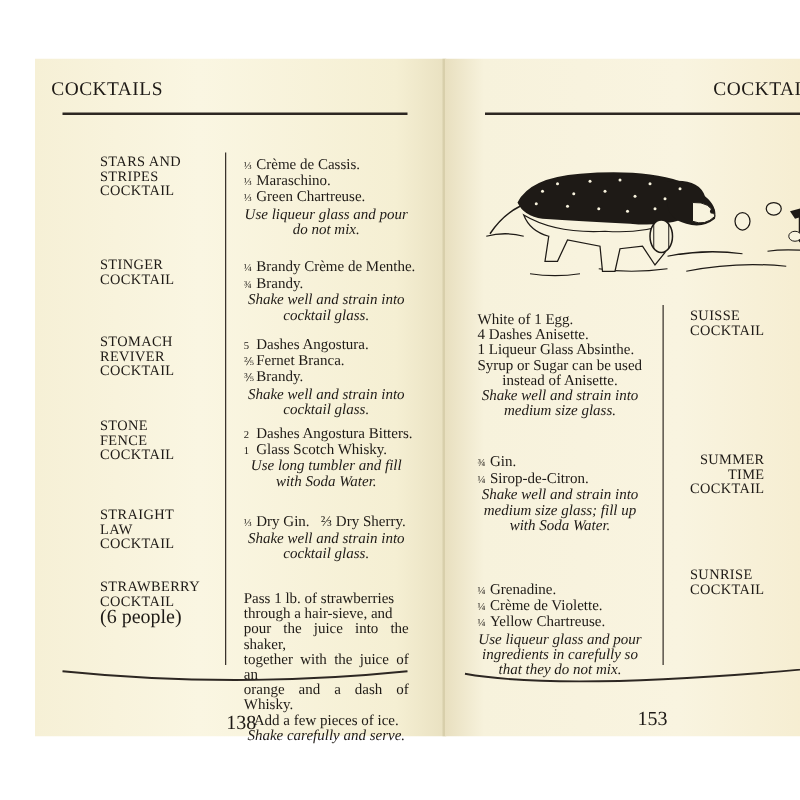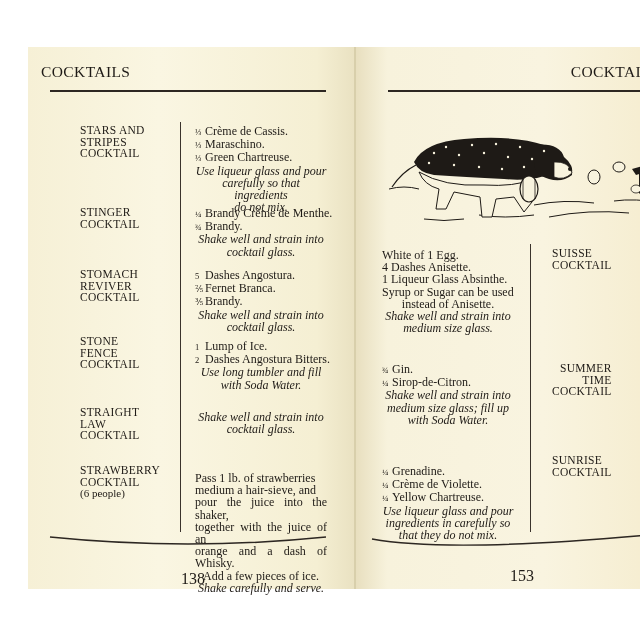--- a/index.html
+++ b/index.html
@@ -20,21 +20,21 @@
   .page.right .running-head { right:8px; }
   .head-rule { position:absolute; top:43px; height:1.5px; background:#2d2722; }
   .page.left .head-rule { left:22px; width:276px; }
   .page.right .head-rule { left:32px; width:276px; }
 
   .vrule { position:absolute; width:1px; background:#3a332c; }
   .page.left .vrule { left:152px; top:75px; height:410px; }
   .page.right .vrule { left:174px; top:197px; height:288px; }
 
   .name { position:absolute; font-size:11.5px; line-height:11.5px; letter-spacing:0.3px; text-transform:uppercase; }
-  .name .sub { text-transform:none; letter-spacing:0; font-size:11px; }
+  .name .sub { text-transform:none; letter-spacing:0; font-size:16px; }
   .recipe { position:absolute; font-size:12px; line-height:12.2px; }
   .recipe .ing { white-space:nowrap; }
   .recipe .ing .q { display:inline-block; width:10px; font-size:8.5px; text-align:left; }
   .recipe .note { font-style:italic; text-align:center; }
   .recipe .prose { text-align:justify; }
 
   .foot-rule { position:absolute; top:488px; height:14px; }
   .pageno { position:absolute; top:523px; font-size:16px; }
   .illustration { position:absolute; left:28px; top:70px; width:290px; height:112px; }
 </style>
@@ -52,21 +52,20 @@
       <div>STARS AND</div>
       <div>STRIPES</div>
       <div>COCKTAIL</div>
     </div>
     <div class="recipe" style="left:167px;top:78px;width:132px;">
       <div class="ing"><span class="q">⅓</span><span>Crème de Cassis.</span></div>
       <div class="ing"><span class="q">⅓</span><span>Maraschino.</span></div>
       <div class="ing"><span class="q">⅓</span><span>Green Chartreuse.</span></div>
       <div class="note">
         <div>Use liqueur glass and pour</div>
-        <div>carefully so that ingredients</div>
         <div>do not mix.</div>
       </div>
     </div>
 
     <div class="name" style="left:52px;top:160px;">
       <div>STINGER</div>
       <div>COCKTAIL</div>
     </div>
     <div class="recipe" style="left:167px;top:160px;width:132px;">
       <div class="ing"><span class="q">¼</span><span>Brandy Crème de Menthe.</span></div>
@@ -91,49 +90,50 @@
         <div>cocktail glass.</div>
       </div>
     </div>
 
     <div class="name" style="left:52px;top:289px;">
       <div>STONE</div>
       <div>FENCE</div>
       <div>COCKTAIL</div>
     </div>
     <div class="recipe" style="left:167px;top:293px;width:132px;">
-      <div class="ing"><span class="q">1</span><span>Lump of Ice.</span></div>
       <div class="ing"><span class="q">2</span><span>Dashes Angostura Bitters.</span></div>
+      <div class="ing"><span class="q">1</span><span>Glass Scotch Whisky.</span></div>
       <div class="note">
         <div>Use long tumbler and fill</div>
         <div>with Soda Water.</div>
       </div>
     </div>
 
     <div class="name" style="left:52px;top:360px;">
       <div>STRAIGHT</div>
       <div>LAW</div>
       <div>COCKTAIL</div>
     </div>
     <div class="recipe" style="left:167px;top:364px;width:132px;">
+      <div class="ing"><span class="q">⅓</span><span style="white-space:pre">Dry Gin.   ⅔ Dry Sherry.</span></div>
       <div class="note">
         <div>Shake well and strain into</div>
         <div>cocktail glass.</div>
       </div>
     </div>
 
     <div class="name" style="left:52px;top:418px;">
       <div>STRAWBERRY</div>
       <div>COCKTAIL</div>
       <div class="sub">(6 people)</div>
     </div>
     <div class="recipe" style="left:167px;top:425px;width:132px;">
       <div class="prose">
         <div>Pass 1 lb. of strawberries</div>
-        <div>medium a hair-sieve, and</div>
+        <div>through a hair-sieve, and</div>
         <div>pour the juice into the shaker,</div>
         <div>together with the juice of an</div>
         <div>orange and a dash of Whisky.</div>
       </div>
       <div style="text-align:center">Add a few pieces of ice.</div>
       <div class="note">
         <div>Shake carefully and serve.</div>
       </div>
     </div>
 

